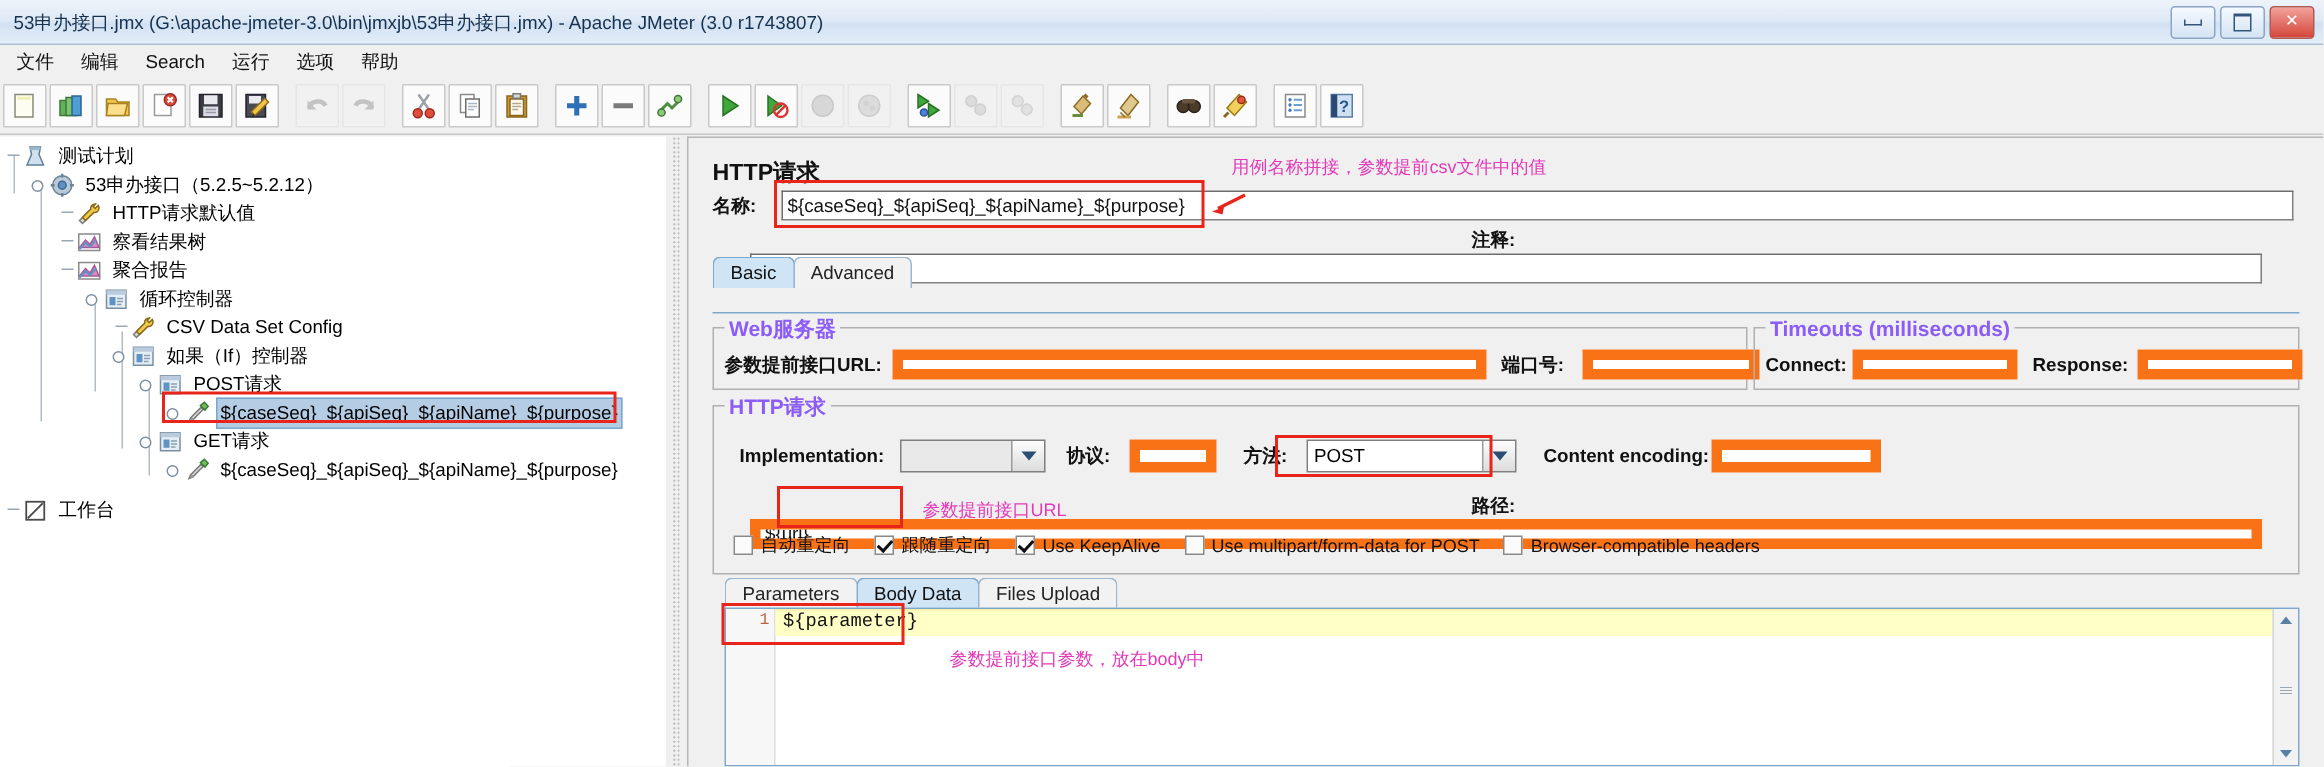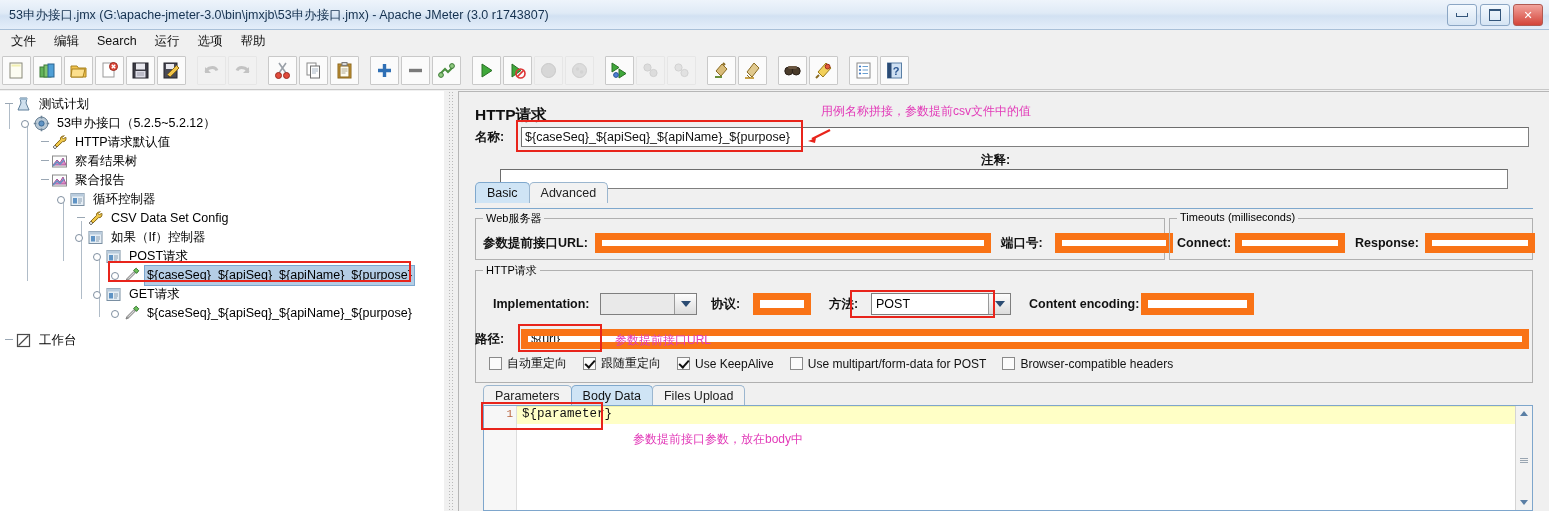--- a/index.html
+++ b/index.html
@@ -119,21 +119,21 @@
     border:1px solid #9bb6cf;border-bottom:none;background:#f2f2f2;
     border-radius:5px 5px 0 0;margin-right:-1px;box-sizing:border-box;
   }
   .tab.active{background:#cfe4f5;border-color:#7fa8cd;color:#111;}
   .tabstrip-line{position:absolute;height:1px;background:#7fa8cd;}
 
   
   .group{position:absolute;border:1px solid #b0b0b0;box-sizing:border-box;background:transparent;}
   .group > .gtitle{
     position:absolute;top:-8px;left:7px;background:#f0f0f0;padding:0 3px;
-    font-size:11px;font-weight:normal;color:#000000;white-space:nowrap;
+    font-size:14px;font-weight:bold;color:#8b5cf6;white-space:nowrap;
   }
 
   
   .combo{
     height:22px;border:1px solid #7f7f7f;background:#fff;display:flex;align-items:center;
     box-sizing:border-box;font-size:12.5px;padding-left:4px;position:relative;
   }
   .combo.disabled{background:#e9e9e9;}
   .combo .arrowbox{
     position:absolute;right:0;top:0;bottom:0;width:21px;
@@ -584,21 +584,21 @@
       <path d="M25 2L7 11" stroke="#e8241b" stroke-width="2.2" fill="none"></path>
       <path d="M3 13l8-3-1 5z" fill="#e8241b"></path>
     </svg>
     <div class="anno" style="left:362px;top:11px;">用例名称拼接，参数提前csv文件中的值</div>
 
     <div class="frow" style="left:16px;top:60px;width:1058px;flex-direction:column;">
       <span class="flabel" style="width:46px;">注释:</span>
       <span class="finput" style="width:1008px;"></span>
     </div>
 
-    <div class="tabs" style="left:16px;top:89px;">
+    <div class="tabs" style="left:16px;top:78px;">
       <div class="tab active">Basic</div>
       <div class="tab">Advanced</div>
     </div>
     <div class="tabstrip-line" style="left:16px;top:116px;width:1058px;"></div>
 
     <div class="group" style="left:16px;top:126px;width:690px;height:42px;">
       <span class="gtitle">Web服务器</span>
     </div>
     <div class="frow" style="left:24px;top:141px;">
       <span class="flabel" style="width:112px;">参数提前接口URL:</span>
@@ -636,21 +636,21 @@
         <span>POST</span>
         <span class="arrowbox">
             <span class="arrow"></span>
           </span>
       </span>
       <span class="flabel" style="width:112px;margin-left:18px;">Content encoding:</span>
       <span class="finput plain" style="width:113px;height:22px;"></span>
     </div>
     <div class="redbox" style="left:391px;top:198px;width:145px;height:28px;"></div>
 
-    <div class="frow" style="left:16px;top:237px;width:1058px;">
+    <div class="frow" style="left:16px;top:237px;width:1058px;flex-direction:column;">
       <span class="flabel" style="width:46px;">路径:</span>
       <span class="finput plain" style="width:1008px;">${url}</span>
     </div>
     <div class="redbox" style="left:59px;top:232px;width:84px;height:28px;"></div>
     <div class="anno" style="left:156px;top:240px;">参数提前接口URL</div>
 
     <div class="cbrow" style="left:30px;top:263px;text-align:right;">
       <span class="cb">
         <span class="cbbox"></span>
         <span class="cblbl">自动重定向</span>

